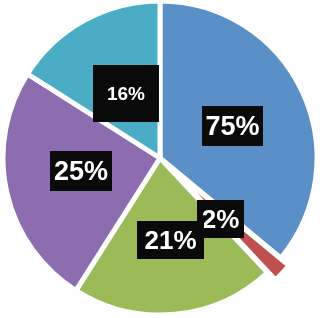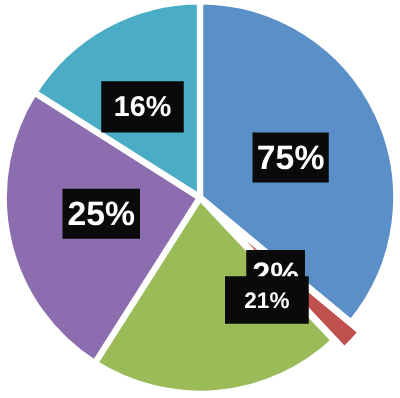--- a/index.html
+++ b/index.html
@@ -40,23 +40,23 @@
     display: flex;
     align-items: center;
     justify-content: center;
     letter-spacing: 0px;
     line-height: 1;
     white-space: nowrap;
     box-sizing: border-box;
   }
   .lbl-36 { left: 202px; top: 106px; width: 61px;  height: 40px; font-size: 27px; z-index: 6; }
   .lbl-2  { left: 197px; top: 200px; width: 47px;  height: 38px; font-size: 26px; z-index: 5; }
-  .lbl-21 { left: 137px; top: 221px; width: 67px;  height: 38px; font-size: 18px; z-index: 7; margin-left: 43px; }
+  .lbl-21 { left: 137px; top: 221px; width: 67px;  height: 38px; font-size: 26px; z-index: 7; }
   .lbl-25 { left: 50px;  top: 151px; width: 62px;  height: 40px; font-size: 27px; z-index: 6; }
-  .lbl-16 { left: 81px;  top: 65px;  width: 66px;  height: 41px; font-size: 23px; z-index: 6; }
+  .lbl-16 { left: 93px;  top: 65px;  width: 66px;  height: 57px; font-size: 19px; z-index: 6; }
 </style>
 </head>
 <body>
 
 <div id="chart-root">
 
   <svg id="pie-svg" viewBox="0 0 319 318">
     <g>
       <path class="slice-path" d="M 160.00 158.00 L 160.00 1.00 A 157 157 0 0 1 280.97 258.08 Z" fill="#5B8FC7"></path>
       <path class="slice-path" d="M 168.02 165.53 L 288.99 265.61 A 157 157 0 0 1 275.49 279.98 Z" fill="#C0504D"></path>

